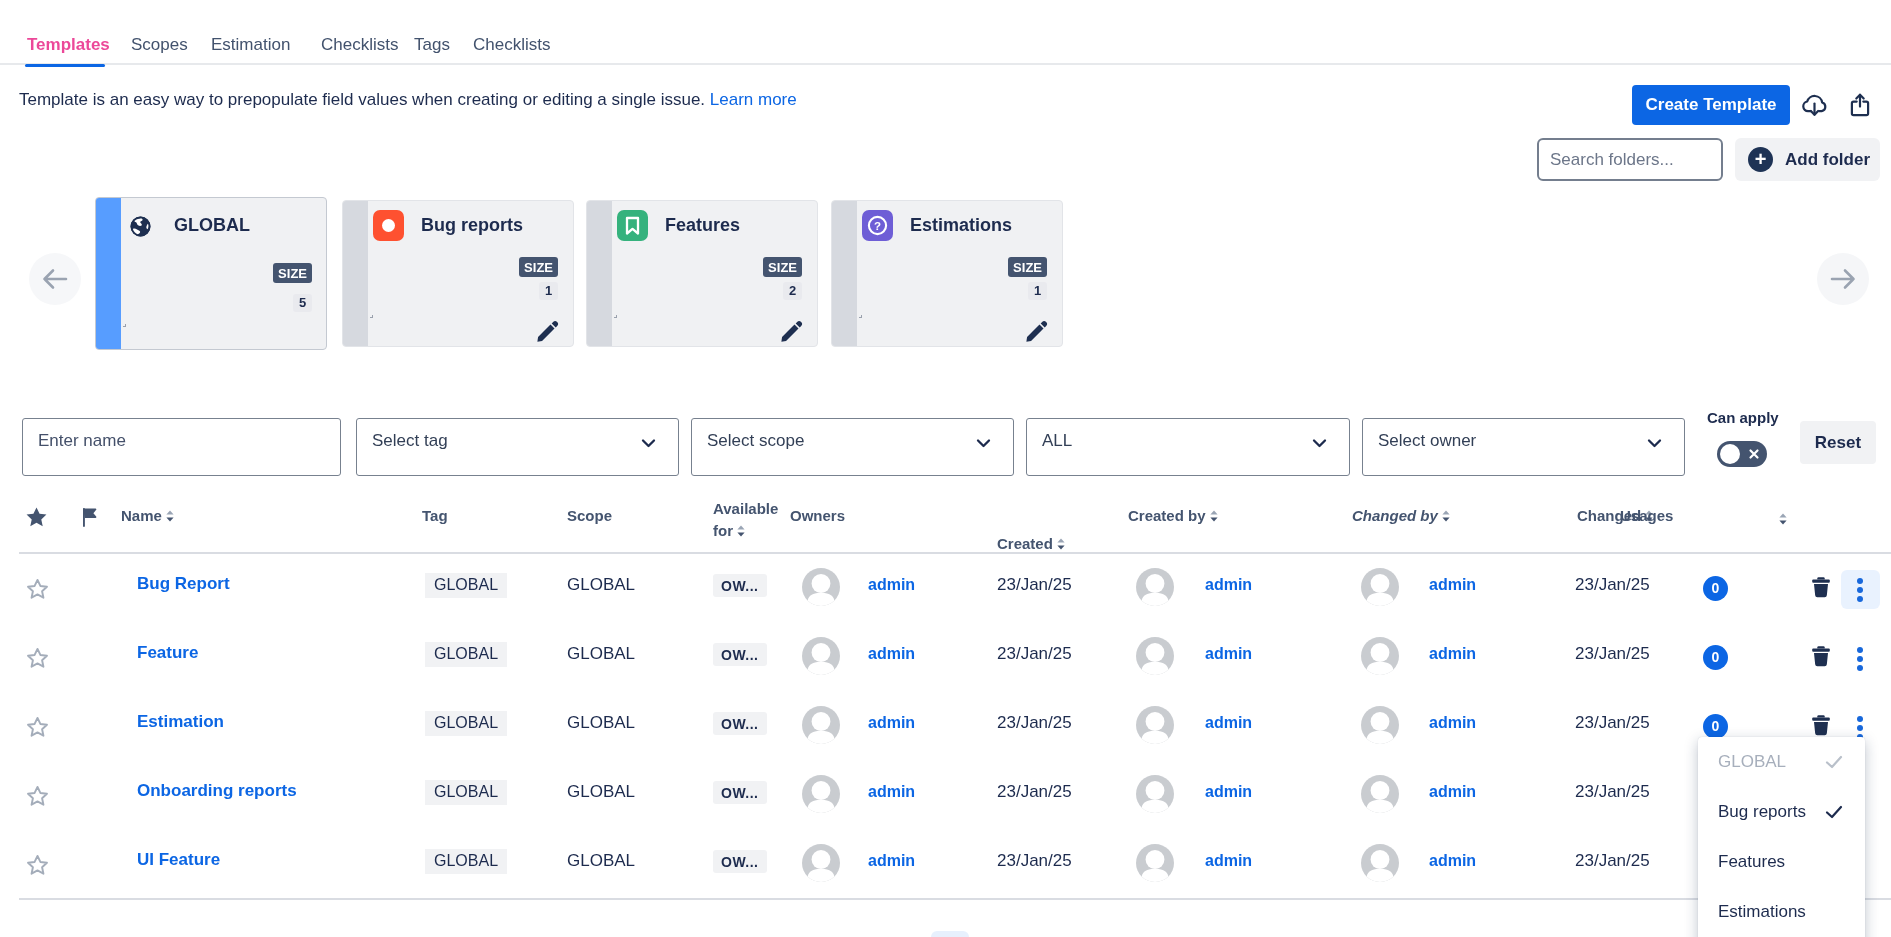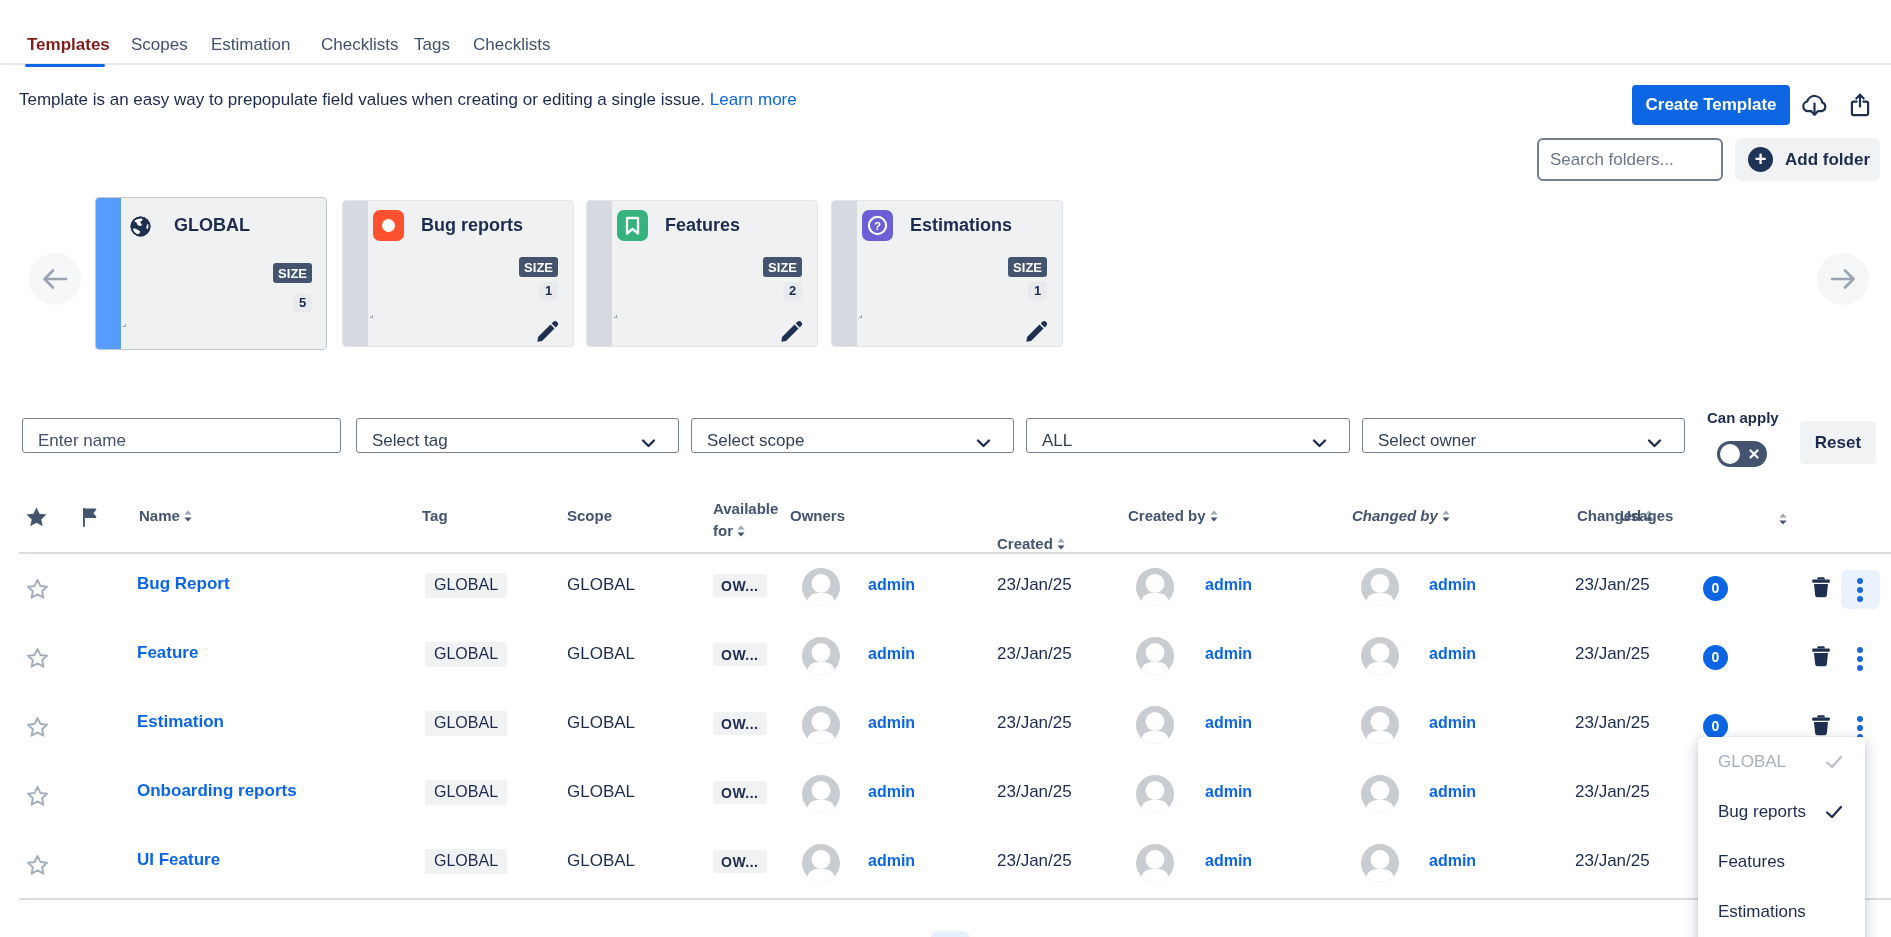--- a/index.html
+++ b/index.html
@@ -5,42 +5,42 @@
   * { margin:0; padding:0; box-sizing:border-box; }
   html,body { background:#fff; }
   body { font-family:"Liberation Sans", sans-serif; color:#1d2b4e; }
   #page { position:relative; width:1891px; height:937px; overflow:hidden; background:#fff; }
   .abs { position:absolute; }
   .blue { color:#0c66e4; }
 
   
   .tabbar { position:absolute; left:0; top:0; width:1891px; height:65px; border-bottom:2px solid #e7e9ec; }
   .tab { position:absolute; top:35px; font-size:17px; color:#42526d; }
-  .tab.active { color:#7f1d1d; font-weight:bold; }
+  .tab.active { color:#ec4899; font-weight:bold; }
   .tabline { position:absolute; left:25px; top:64px; width:80px; height:3px; background:#0c66e4; border-radius:2px; }
 
   
   .btn-primary { position:absolute; left:1632px; top:85px; width:158px; height:40px; background:#0c66e4; border-radius:4px; color:#fff; font-weight:bold; font-size:17px; text-align:center; line-height:40px; }
   .searchbox { position:absolute; left:1537px; top:138px; width:186px; height:43px; border:2px solid #747e8e; border-radius:6px; background:#fff; font-size:17px; color:#6c7689; line-height:39px; padding-left:11px; }
   .addfolder { position:absolute; left:1735px; top:138px; width:145px; height:43px; background:#f1f2f4; border-radius:6px; }
   .addfolder .circ { position:absolute; left:13px; top:9px; width:25px; height:25px; border-radius:50%; background:#1e3355; color:#fff; text-align:center; line-height:24px; font-size:20px; font-weight:bold; }
   .addfolder .lbl { position:absolute; left:50px; top:12px; font-size:17px; font-weight:bold; color:#1d2b4e; }
 
   
   .card { position:absolute; background:#f0f1f3; border:1px solid #e2e4e8; border-radius:4px; }
   .card .stripe { position:absolute; left:0; top:0; bottom:0; width:25px; background:#d6d9df; border-radius:3px 0 0 3px; }
   .card .stripe.sel { background:#579dff; }
   .card .icon40 { position:absolute; left:30px; top:9px; width:31px; height:31px; border-radius:7px; }
   .card .title { position:absolute; left:78px; top:14px; font-size:18px; font-weight:bold; color:#1d2b4e; }
   .sizebadge { position:absolute; background:#44546f; color:#fff; font-weight:bold; font-size:13px; border-radius:3px; padding:3px 5px 2px; }
   .cntbadge { position:absolute; background:#e9eaee; color:#1d2b4e; font-weight:bold; font-size:13px; border-radius:3px; text-align:center; }
   .resz { position:absolute; width:3px; height:3px; border-right:1.5px solid #9aa1ad; border-bottom:1.5px solid #9aa1ad; }
 
   
-  .fin { position:absolute; top:418px; height:35px; border:1.5px solid #77818f; border-radius:3px; background:#fff; font-size:17px; color:#323f56; line-height:44px; padding-left:15px; }
+  .fin { position:absolute; top:418px; height:58px; border:1.5px solid #77818f; border-radius:3px; background:#fff; font-size:17px; color:#323f56; line-height:44px; padding-left:15px; }
   .chev { position:absolute; top:19px; width:15px; height:10px; } .chev svg { display:block; }
   .resetbtn { position:absolute; left:1800px; top:421px; width:76px; height:43px; background:#f1f2f4; border-radius:4px; color:#1d2b4e; font-weight:bold; font-size:17px; text-align:center; line-height:43px; }
 
   
   .thead { position:absolute; left:0; top:496px; width:1891px; height:56px; font-size:15px; font-weight:bold; color:#44546f; }
   .thead .h { position:absolute; top:11px; }
   .hsep { position:absolute; left:19px; top:552px; width:1872px; height:2px; background:#d9dce2; }
   .row { position:absolute; left:0; width:1891px; height:69px; }
   .row .star { position:absolute; left:26px; top:26px; }
   .row .name { position:absolute; left:137px; top:22px; font-size:17px; font-weight:bold; color:#0c66e4; }
@@ -201,21 +201,21 @@
   <div class="resetbtn">Reset</div>
 
   <div class="thead">
     <span class="abs" style="left:25px; top:10px;"><svg width="23" height="22" viewBox="0 0 24 23" fill="#44546f">
           <path d="M12 1.5 L15.2 8.2 L22.4 9 L17 14 L18.5 21.2 L12 17.6 L5.5 21.2 L7 14 L1.6 9 L8.8 8.2 Z"></path>
         </svg></span>
     <span class="abs" style="left:80px; top:11px;"><svg width="19" height="21" viewBox="0 0 19 21" fill="#44546f">
           <path d="M3 1.5 h12.6 a0.8 0.8 0 0 1 0.6 1.3 L13.4 6.2 L16.2 9.6 a0.8 0.8 0 0 1 -0.6 1.3 H4.8 Z"></path>
           <rect x="3" y="1" width="1.9" height="19" rx="0.95"></rect>
         </svg></span>
-    <span class="h" style="left:139px;">Name <span class="sorti"><svg width="8" height="12" viewBox="0 0 8 12" style="vertical-align:-1px;">
+    <span class="h" style="left:121px;">Name <span class="sorti"><svg width="8" height="12" viewBox="0 0 8 12" style="vertical-align:-1px;">
             <path d="M4 0.4 L7.6 4.4 H0.4 Z" fill="#9aa5b5"></path>
             <path d="M0.4 7.4 H7.6 L4 11.4 Z" fill="#44546f"></path>
           </svg></span></span>
     <span class="h" style="left:422px;">Tag</span>
     <span class="h" style="left:567px;">Scope</span>
     <span class="h" style="left:713px; top:2px; line-height:22px;">Available<br>for <span class="sorti"><svg width="8" height="12" viewBox="0 0 8 12" style="vertical-align:-1px;">
             <path d="M4 0.4 L7.6 4.4 H0.4 Z" fill="#9aa5b5"></path>
             <path d="M0.4 7.4 H7.6 L4 11.4 Z" fill="#44546f"></path>
           </svg></span></span>
     <span class="h" style="left:790px;">Owners</span>

